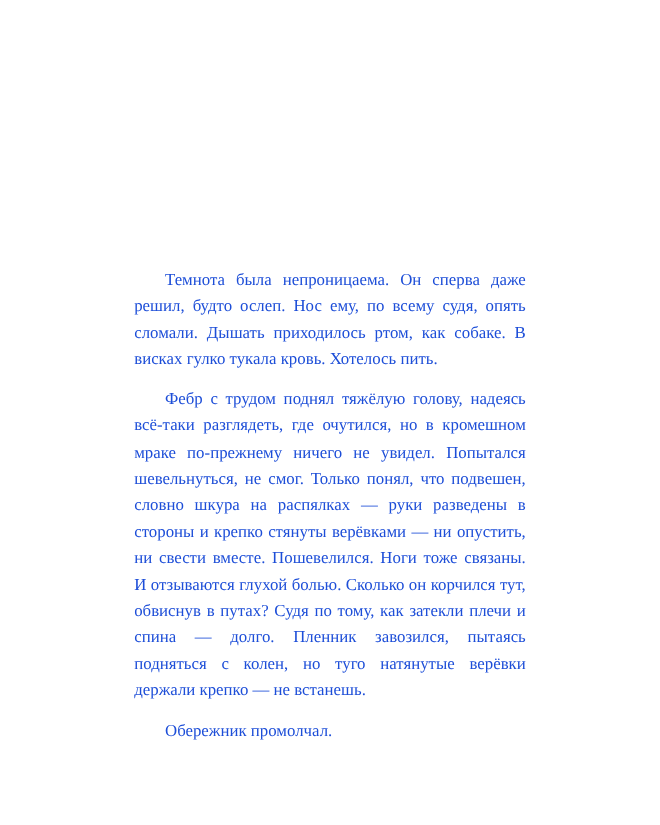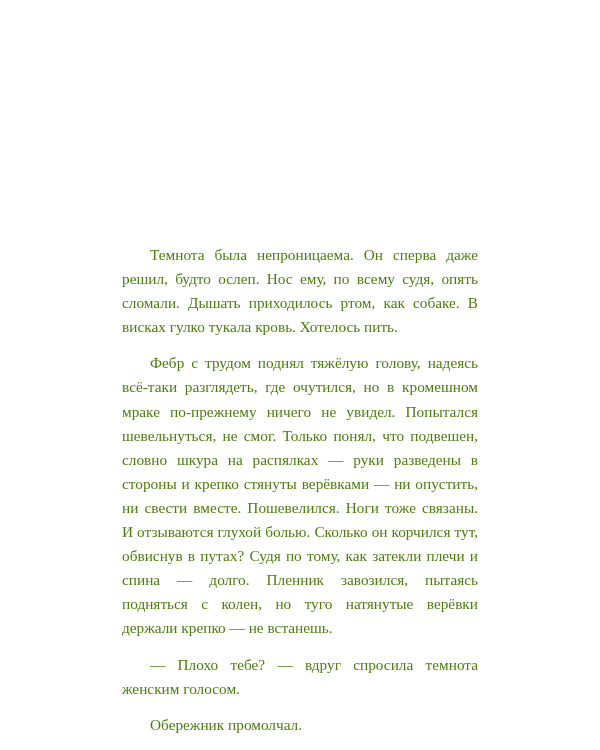--- a/index.html
+++ b/index.html
@@ -37,30 +37,29 @@
     color: #0d0d0d;
     padding-left: 5px;
   }
   .para {
     font-size: 15.3px;
     line-height: 24.1px;
     text-align: justify;
     text-justify: inter-word;
     margin: 0;
     text-indent: 28px;
-    color: #4d7c0f;
+    color: #1d4ed8;
     hyphens: manual;
   }
   .para + .para {
     margin-top: 12px;
   }
 </style>
 </head>
 <body>
 
 <div class="page">
   <div class="content">
     <p class="para">Темнота была непроницаема. Он сперва даже решил, будто ослеп. Нос ему, по всему судя, опять сломали. Дышать приходилось ртом, как собаке. В висках гулко тукала кровь. Хотелось пить.</p>
     <p class="para">Фебр с трудом поднял тяжёлую голову, надеясь всё-таки разглядеть, где очутился, но в кромешном мраке по-прежнему ничего не увидел. Попытался шевельнуться, не смог. Только понял, что подвешен, словно шкура на распялках — руки разведены в стороны и крепко стянуты верёвками — ни опустить, ни свести вместе. Пошевелился. Ноги тоже связаны. И отзываются глухой болью. Сколько он корчился тут, обвиснув в путах? Судя по тому, как затекли плечи и спина — долго. Пленник завозился, пытаясь подняться с колен, но туго натянутые верёвки держали крепко — не встанешь.</p>
-    <p class="para">— Плохо тебе? — вдруг спросила темнота женским голосом.</p>
     <p class="para">Обережник промолчал.</p>
   </div>
 </div>
 
 </body></html>

